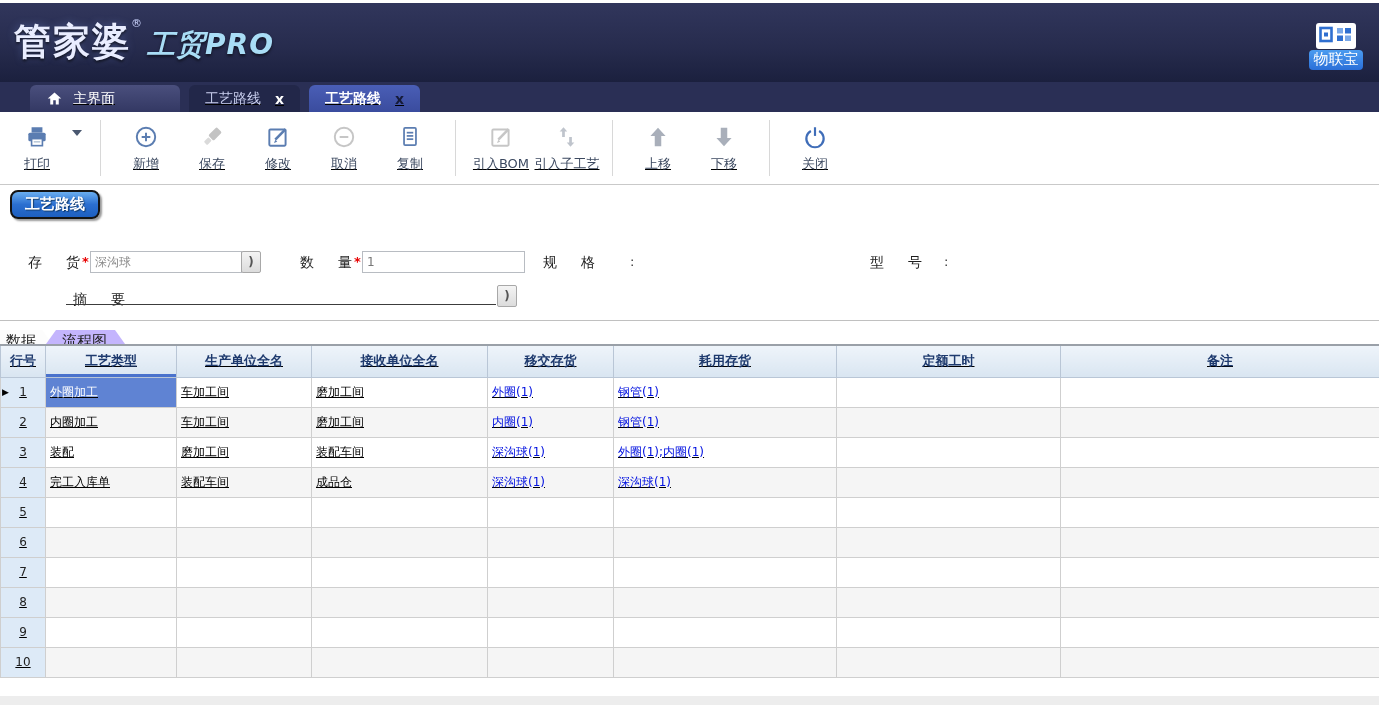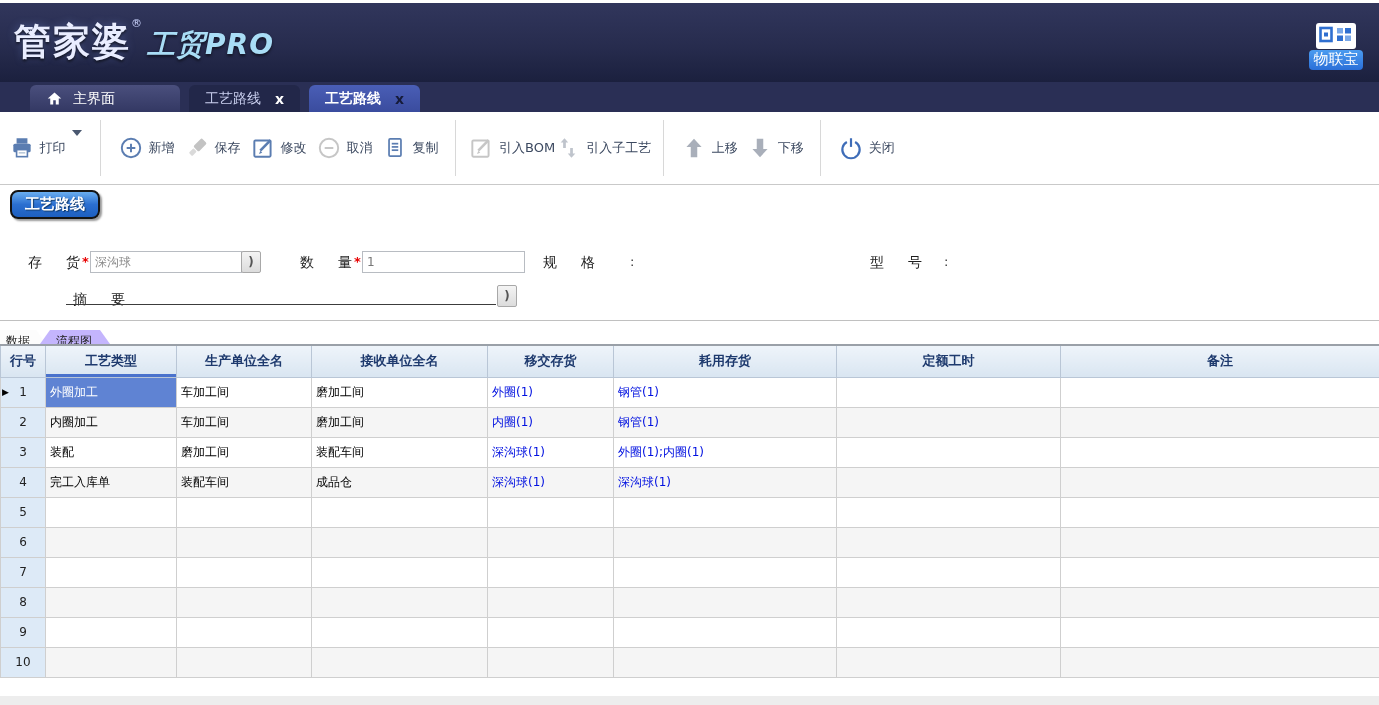--- a/index.html
+++ b/index.html
@@ -2,21 +2,21 @@
 <html><head>
 <meta charset="utf-8">
 <style>
   * { box-sizing: border-box; margin: 0; padding: 0; }
   body {
     width: 1379px; height: 705px; overflow: hidden;
     background: #ededed;
     font-family: "DejaVu Sans", sans-serif;
     -webkit-font-smoothing: antialiased;
   }
-  .screen { width: 1379px; height: 705px; position: relative; }
+  .screen { width: 1379px; height: 705px; position: relative; text-decoration: underline; }
 
   
   .brandbar {
     height: 82px; position: relative;
     border-top: 3px solid #fff;
     background: linear-gradient(#31365c 0%, #272c4e 55%, #1b203e 100%);
   }
   .logo { position: absolute; left: 14px; top: 14px; white-space: nowrap; }
   .logo-brand {
     font-size: 37px; font-weight: bold; letter-spacing: 2px; color: #e9edff;
@@ -49,21 +49,21 @@
   .mtab-active { background: linear-gradient(#4a5eb6, #3a4c9e); color: #fff; font-weight: bold; }
   .mtab-active .tab-x { color: #161b39; font-weight: bold; }
   .tab-x { margin-left: 14px; font-size: 14px; cursor: pointer; }
 
   
   .toolbar {
     height: 73px; background: #fff; border-bottom: 1px solid #c9c9c9;
     display: flex; align-items: center; padding: 0 4px;
   }
   .tbtn {
-    display: flex; flex-direction: row; align-items: center; justify-content: center;
+    display: flex; flex-direction: column; align-items: center; justify-content: center;
     min-width: 66px; height: 64px; gap: 5px; cursor: pointer;
     font-size: 13px; color: #3c4960;
   }
   .tbtn svg { width: 26px; height: 26px; display: block; }
   .print-group { display: flex; align-items: flex-start; }
   .print-caret {
     width: 0; height: 0; margin: 14px 6px 0 2px; cursor: pointer;
     border-left: 5px solid transparent; border-right: 5px solid transparent;
     border-top: 6px solid #4a5870;
   }
@@ -101,21 +101,21 @@
     position: absolute; height: 20px; border: none; border-bottom: 1px solid #3c3c3c;
     background: transparent; font-size: 12px; padding: 0 2px;
   }
 
   
   .subtabs {
     border-top: 1px solid #c0c0c0; height: 24px;
     display: flex; align-items: flex-end; background: #fff;
   }
   .stab {
-    height: 14px; line-height: 22px; font-size: 12px; color: #222; cursor: pointer;
+    height: 14px; line-height: 22px; font-size: 15px; color: #222; cursor: pointer;
     padding: 0 16px 0 6px; background: #f1f1f1;
     clip-path: polygon(0 0, calc(100% - 10px) 0, 100% 100%, 0 100%);
     filter: drop-shadow(0 0 1px #9a9a9a);
   }
   .stab + .stab {
     margin-left: -6px; padding: 0 18px 0 16px; background: #c4b5fd;
     clip-path: polygon(10px 0, calc(100% - 10px) 0, 100% 100%, 0 100%);
   }
   .stab.active { background: #fcfcfc; }
 

